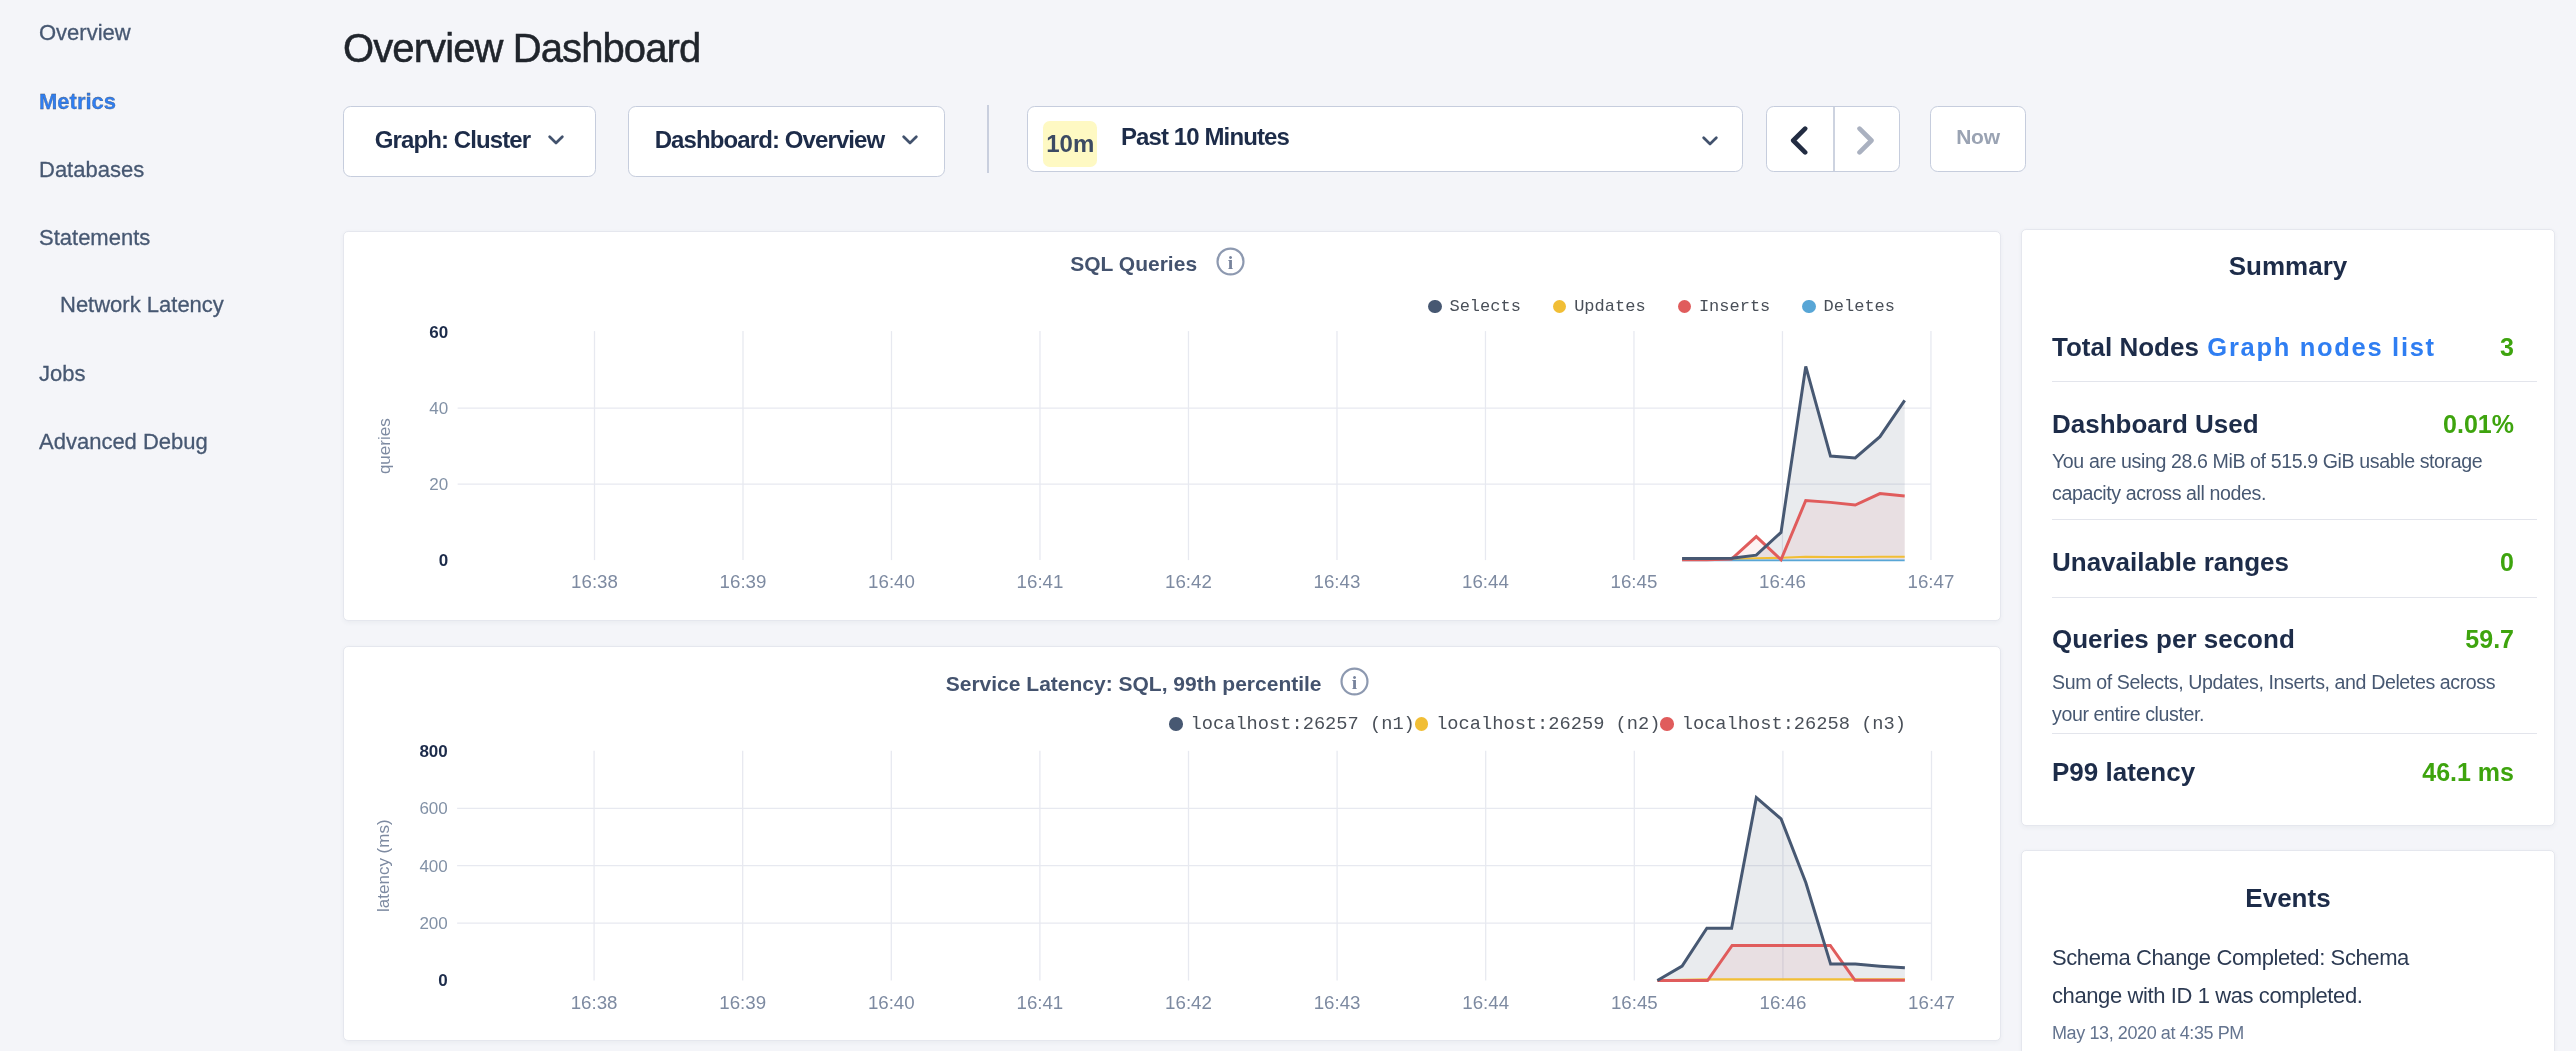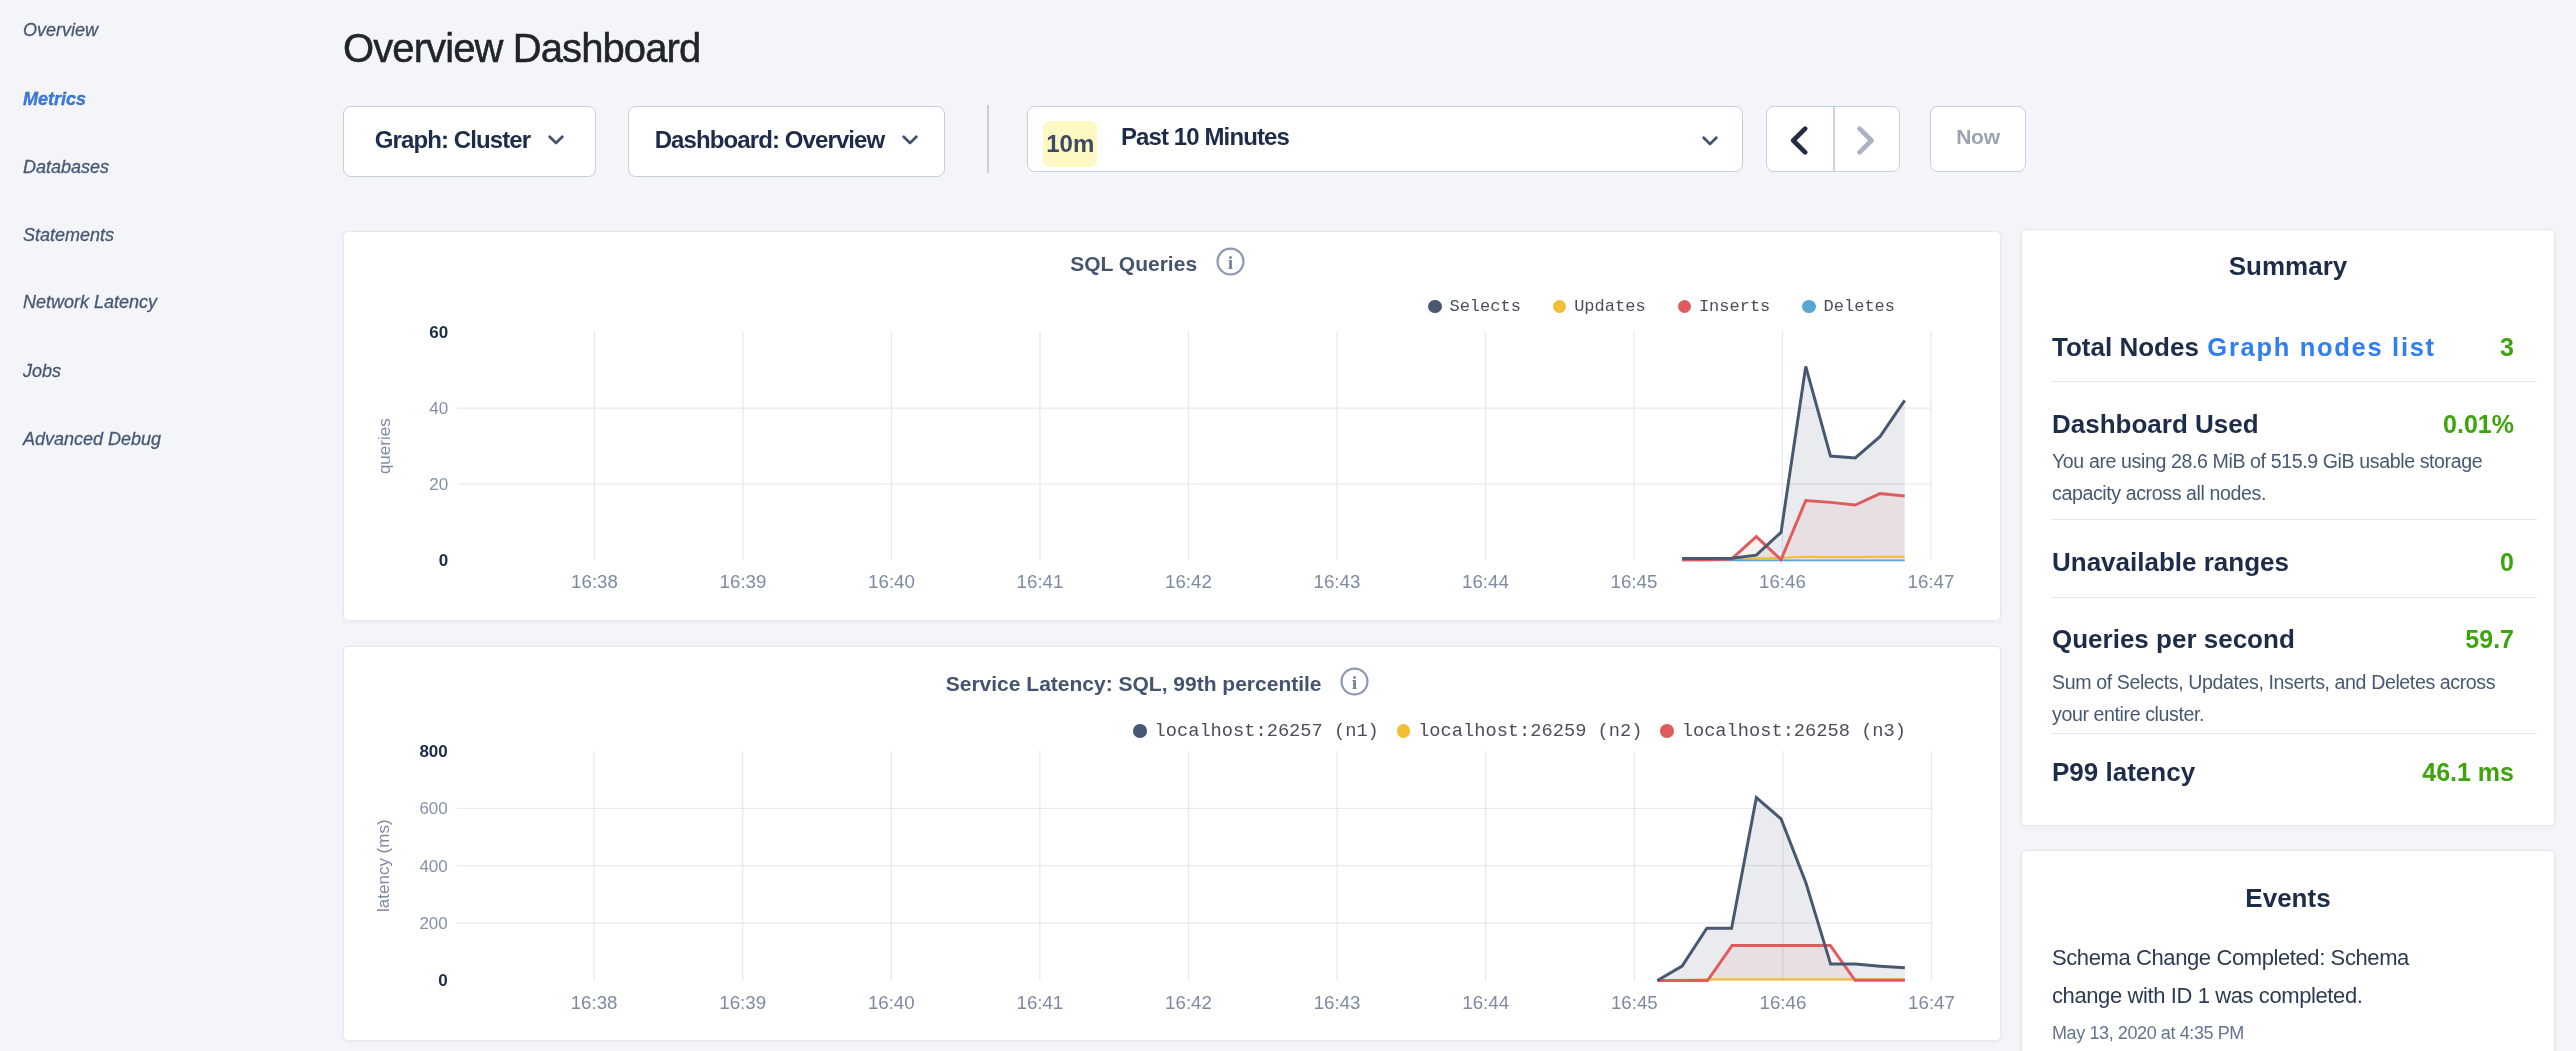--- a/index.html
+++ b/index.html
@@ -1,18 +1,18 @@
 <!DOCTYPE html>
 <html style="font-size:13.6px"><head>
 <meta charset="utf-8">
 <style>
   * { margin:0; padding:0; box-sizing:border-box; }
   html,body { width:2576px; height:1051px; overflow:hidden; }
   body { background:#f4f5f9; font-family:"Liberation Sans",sans-serif; position:relative; }
-  .nav { position:absolute; left:23px; font-size:18px; color:#475872;font-style:italic; -webkit-text-stroke:0.3px #475872; }
+  .nav { position:absolute; left:39px; font-size:22px; color:#475872; -webkit-text-stroke:0.3px #475872; }
   .nav.active { color:#2f7ef2; font-weight:bold; }
   .title { position:absolute; left:343px; top:26px; font-size:40px; letter-spacing:-0.9px; color:#20252c; font-weight:400; -webkit-text-stroke:0.5px #20252c; }
   .ctl { position:absolute; top:106px; height:66px; background:#fff; border:1.7px solid #c6cddd; border-radius:7.7px; }
   .ddtext { position:relative; top:-1.7px; display:flex; align-items:center; justify-content:center; height:100%; font-size:24px; letter-spacing:-0.9px; font-weight:bold; color:#1d2c49; }
   .chev { margin-left:18px; width:16px; height:10.2px; }
   .vdiv { position:absolute; left:987px; top:105px; width:1.7px; height:68px; background:#c9cfde; }
   .badge10m { position:absolute; left:15.3px; top:13.6px; width:54px; height:46px; background:#fef9c3; border-radius:6.8px; color:#3c4a63; font-size:24px; font-weight:bold; display:flex; align-items:center; justify-content:center; }
   .card { position:absolute; background:#fff; border:0.9px solid #e5e7ee; border-radius:5.1px; box-shadow:0 1.7px 4.3px rgba(60,70,100,0.05); }
   .charttitle { position:absolute; width:100%; text-align:center; font-size:21px; font-weight:bold; color:#44536e; }
   .legend { position:absolute; display:flex; font-size:17px; color:#494f58; align-items:center;font-family:Liberation Mono, monospace; }
@@ -22,21 +22,21 @@
   .sumval { font-size:25px; font-weight:bold; color:#3ea40e; }
   .sumdesc { font-size:19.6px; letter-spacing:-0.4px; color:#475872; line-height:32px; white-space:nowrap; }
   .hr { position:absolute; left:30px; right:17px; height:0.9px; background:#e3e5ec; }
 </style>
 </head>
 <body>
   <div class="nav" style="top:20.4px;">Overview</div>
   <div class="nav active" style="top:89px;">Metrics</div>
   <div class="nav" style="top:157px;">Databases</div>
   <div class="nav" style="top:225px;">Statements</div>
-  <div class="nav" style="top:292px;">Network Latency</div>
+  <div class="nav" style="top:292px;margin-left:21px;">Network Latency</div>
   <div class="nav" style="top:361px;">Jobs</div>
   <div class="nav" style="top:429px;">Advanced Debug</div>
 
   <div class="title">Overview Dashboard</div>
 
   <div class="ctl" style="left:343px; width:253px; height:71px;">
     <div class="ddtext">Graph: Cluster
       <svg class="chev" viewBox="0 0 19 12">
         <path d="M2 2 L9.5 9.5 L17 2" fill="none" stroke="#42526d" stroke-width="3.2" stroke-linecap="round" stroke-linejoin="round"></path>
       </svg>
@@ -127,21 +127,21 @@
     </svg>
   </div>
   <div class="card" style="left:343px; top:646px; width:1658px; height:395px;">
     <div style="position:absolute; top:25px; width:100%; display:flex; align-items:center; justify-content:center; padding-right:29px;">
       <span class="charttitle" style="position:static; width:auto;">Service Latency: SQL, 99th percentile</span>
       <svg style="margin-left:18.7px; margin-top:-6px;" width="29" height="29" viewBox="0 0 34 34">
         <circle cx="17" cy="17" r="15.2" fill="none" stroke="#8d99b0" stroke-width="2.6"></circle>
         <text x="17" y="25.5" text-anchor="middle" font-family="Liberation Serif" font-weight="bold" font-size="23" fill="#77839c">i</text>
       </svg>
     </div>
-    <div class="legend" style="top:73px; right:94px; column-gap:18px; font-size:18.7px;">
+    <div class="legend" style="top:66px; right:94px; font-size:18.7px;">
       <span class="itm"><span class="dot" style="background:#475872;"></span>localhost:26257 (n1)</span>
       <span class="itm"><span class="dot" style="background:#f1be35;"></span>localhost:26259 (n2)</span>
       <span class="itm"><span class="dot" style="background:#e05c5c;"></span>localhost:26258 (n3)</span>
     </div>
     <svg width="1657" height="394" viewBox="0 0 1948 463" style="position:absolute; left:0; top:0;">
       <g stroke="#e7e9f0" stroke-width="1.5">
         <line x1="294.0" y1="122" x2="294.0" y2="392"></line>
         <line x1="468.7" y1="122" x2="468.7" y2="392"></line>
         <line x1="643.4" y1="122" x2="643.4" y2="392"></line>
         <line x1="818.1" y1="122" x2="818.1" y2="392"></line>

